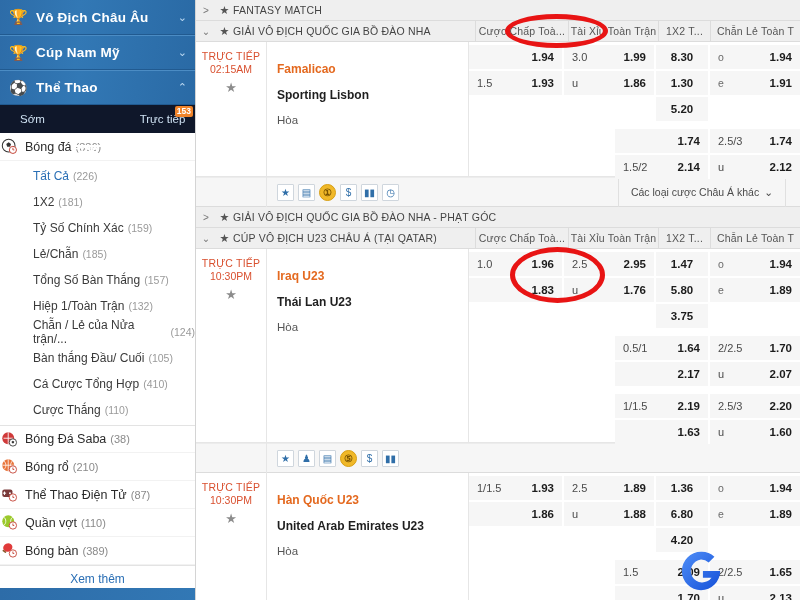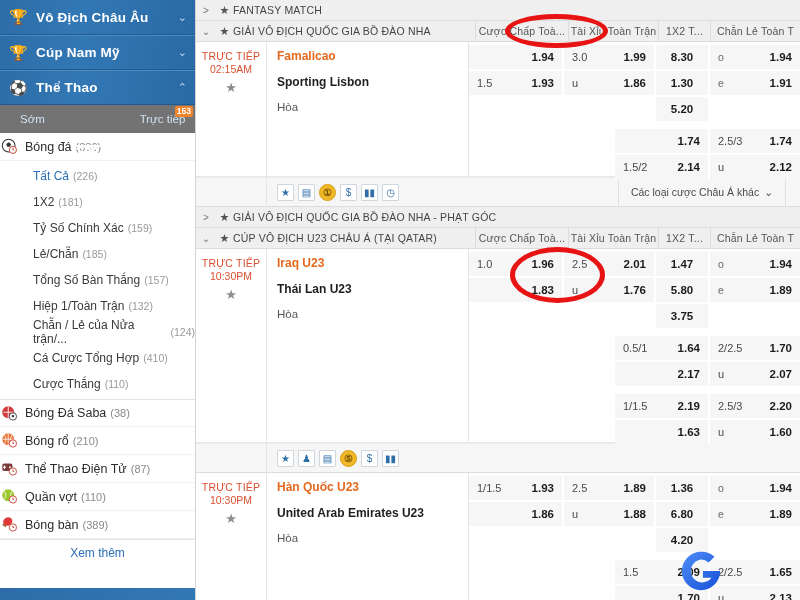--- a/index.html
+++ b/index.html
@@ -31,21 +31,21 @@
   }
   .side-banner + .side-banner { border-top: 1px solid #4b8cc4; }
   .side-banner .bicon { width: 22px; height: 22px; flex: 0 0 22px; display:flex; align-items:center; justify-content:center; font-size: 15px; }
   .side-banner .blabel {
     color: #ffffff; font-size: 13.5px; font-weight: bold;
     margin-left: 6px; letter-spacing: .2px; white-space: nowrap;
   }
   .side-banner .chev { margin-left: auto; color: #bcd9f2; font-size: 11px; }
 
   .tabs {
-    height: 28px; background: #737373; display: flex; align-items: stretch;
+    height: 28px; background: #0f172a; display: flex; align-items: stretch;
     position: relative;
   }
   .tab {
     flex: 1; display: flex; align-items: center; justify-content: center;
     color: #cfe2f3; font-size: 11.5px; position: relative; white-space: nowrap;
   }
   .tab.active { color: #ffffff; font-weight: bold; margin-top: 44px; }
   .tab.active::after {
     content:""; position:absolute; bottom: 2px; left: 12%; right: 12%;
     height: 2px; background: #ffffff;
@@ -118,21 +118,21 @@
     position: relative;
   }
   .m-time {
     flex: 0 0 70px; padding-top: 8px; text-align:center;
   }
   .m-live { color: #d9502f; font-size: 10.5px; letter-spacing: .2px; }
   .m-clock { color: #d9502f; font-size: 10.5px; margin-top: 1px; }
   .m-star { color: #8c8c8c; font-size: 13px; margin-top: 5px; }
 
   .m-teams {
-    flex: 1 1 auto; border-left: 1px solid #e6e6e6; padding: 7px 0 0 10px;
+    flex: 1 1 auto; border-left: 1px solid #e6e6e6; padding: 20px 0 0 10px;
   }
   .t-home { color: #e4691f; font-size: 12px; font-weight: bold; margin-bottom: 12px; }
   .t-away { color: #1f1f1f; font-size: 12px; font-weight: bold; margin-bottom: 12px; }
   .t-draw { color: #555; font-size: 11.5px; }
 
   .m-odds { flex: 0 0 325px; border-left: 1px solid #e6e6e6; padding-top: 3px; }
   .orow { display: flex; height: 24px; align-items: stretch; margin-bottom: 2px; justify-content: flex-end; }
   .cell {
     display:flex; align-items:center; justify-content:flex-end;
     font-size: 11.5px; font-weight: bold; color: #1c1c1c;
@@ -257,20 +257,24 @@
         <span class="sname">Tổng Số Bàn Thắng</span>
         <span class="scount">(157)</span>
       </div>
       <div class="sub-row">
         <span class="sname">Hiệp 1/Toàn Trận</span>
         <span class="scount">(132)</span>
       </div>
       <div class="sub-row">
         <span class="sname">Chẵn / Lẻ của Nửa trận/...</span>
         <span class="scount">(124)</span>
+      </div>
+      <div class="sub-row">
+        <span class="sname">Bàn thắng Đầu/ Cuối</span>
+        <span class="scount">(105)</span>
       </div>
       <div class="sub-row">
         <span class="sname">Cá Cược Tổng Hợp</span>
         <span class="scount">(410)</span>
       </div>
       <div class="sub-row">
         <span class="sname">Cược Thắng</span>
         <span class="scount">(110)</span>
       </div>
     </div>
@@ -477,21 +481,21 @@
         <div class="t-home">Iraq U23</div>
         <div class="t-away">Thái Lan U23</div>
         <div class="t-draw">Hòa</div>
       </div>
       <div class="m-odds">
         <div class="orow">
           <div class="cell hline">1.0</div>
           <div class="cell oprice">1.96</div>
           <div class="gap"></div>
           <div class="cell ouline">2.5</div>
-          <div class="cell ouprice">2.01</div>
+          <div class="cell ouprice">2.95</div>
           <div class="gap"></div>
           <div class="cell x12">1.47</div>
           <div class="gap"></div>
           <div class="cell oeflag">o</div>
           <div class="cell oeprice">1.94</div>
         </div>
         <div class="orow">
           <div class="cell hline"></div>
           <div class="cell oprice">1.83</div>
           <div class="gap"></div>

